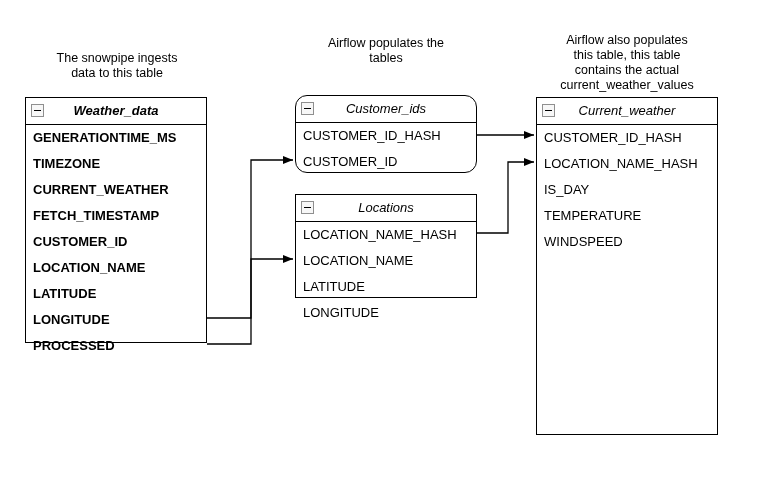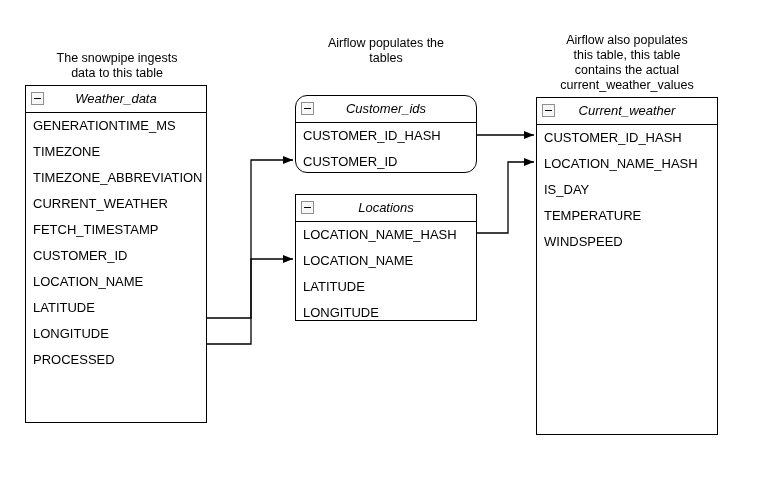--- a/index.html
+++ b/index.html
@@ -42,51 +42,50 @@
 
   <div class="note" style="left:117px; top:51px;">The snowpipe ingests
 data to this table</div>
   <div class="note" style="left:386px; top:36px;">Airflow populates the
 tables</div>
   <div class="note" style="left:627px; top:23px;margin-top:10px;">Airflow also populates
 this table, this table
 contains the actual
 current_weather_values</div>
 
-  <div class="db-table" style="left:25px; top:85px; height:338px;">
+  <div class="db-table" style="left:25px; top:97px; height:246px;font-weight:bold;">
     <div class="thead">
       <span class="collapse-btn">
           <span class="minus"></span>
         </span>
       <span>Weather_data</span>
     </div>
     <div class="frow">GENERATIONTIME_MS</div>
     <div class="frow">TIMEZONE</div>
-    <div class="frow">TIMEZONE_ABBREVIATION</div>
     <div class="frow">CURRENT_WEATHER</div>
     <div class="frow">FETCH_TIMESTAMP</div>
     <div class="frow">CUSTOMER_ID</div>
     <div class="frow">LOCATION_NAME</div>
     <div class="frow">LATITUDE</div>
     <div class="frow">LONGITUDE</div>
     <div class="frow">PROCESSED</div>
   </div>
 
   <div class="db-table" style="left:295px; top:95px; height:78px;border-radius:12px;">
     <div class="thead">
       <span class="collapse-btn">
           <span class="minus"></span>
         </span>
       <span>Customer_ids</span>
     </div>
     <div class="frow">CUSTOMER_ID_HASH</div>
     <div class="frow">CUSTOMER_ID</div>
   </div>
 
-  <div class="db-table" style="left:295px; top:194px; height:127px;">
+  <div class="db-table" style="left:295px; top:194px; height:104px;">
     <div class="thead">
       <span class="collapse-btn">
           <span class="minus"></span>
         </span>
       <span>Locations</span>
     </div>
     <div class="frow">LOCATION_NAME_HASH</div>
     <div class="frow">LOCATION_NAME</div>
     <div class="frow">LATITUDE</div>
     <div class="frow">LONGITUDE</div>

